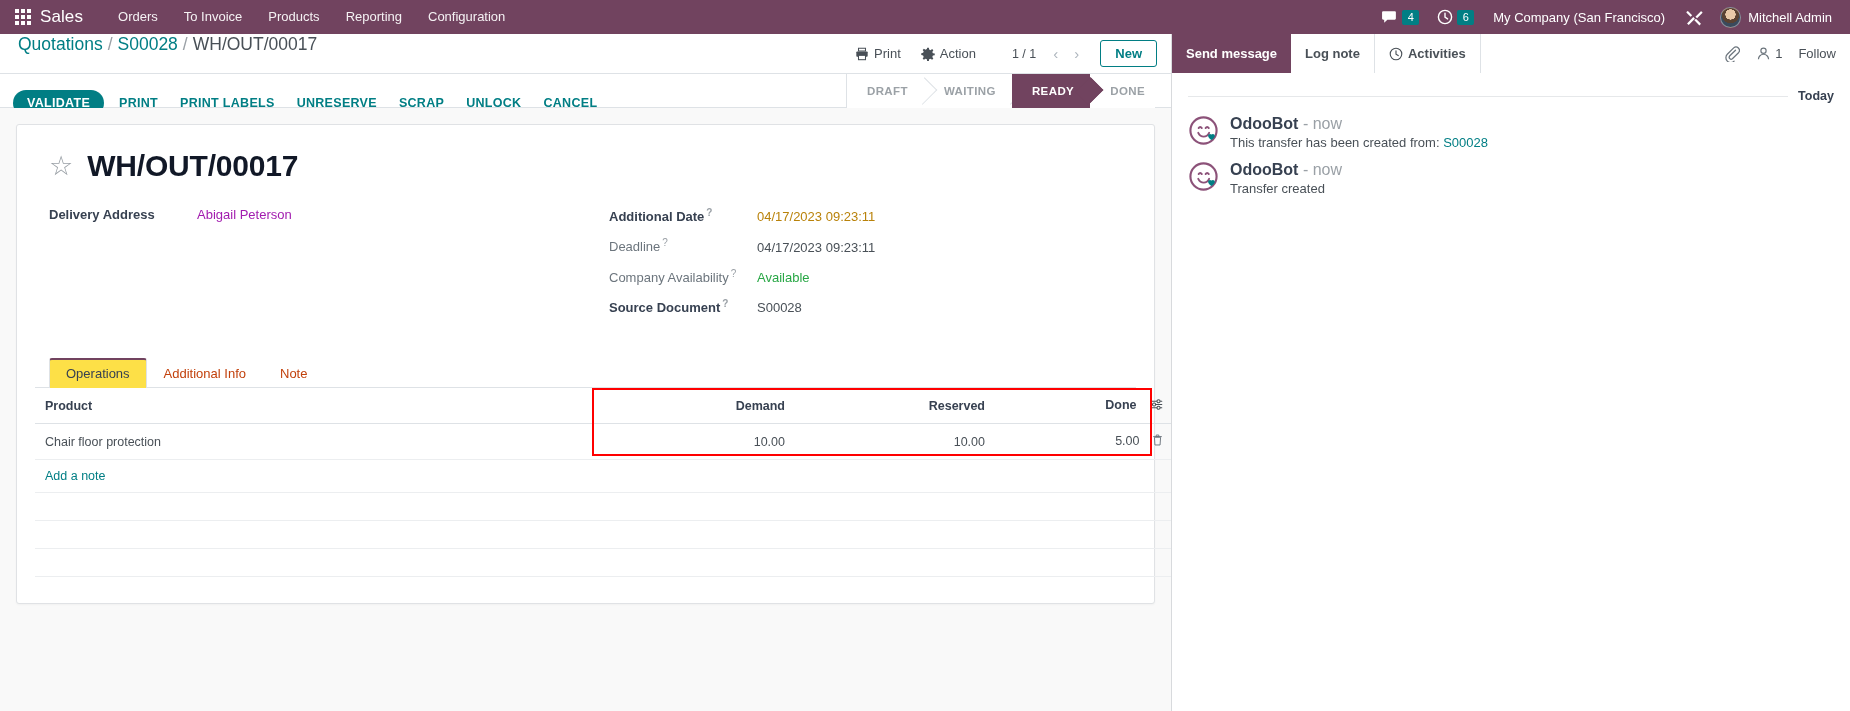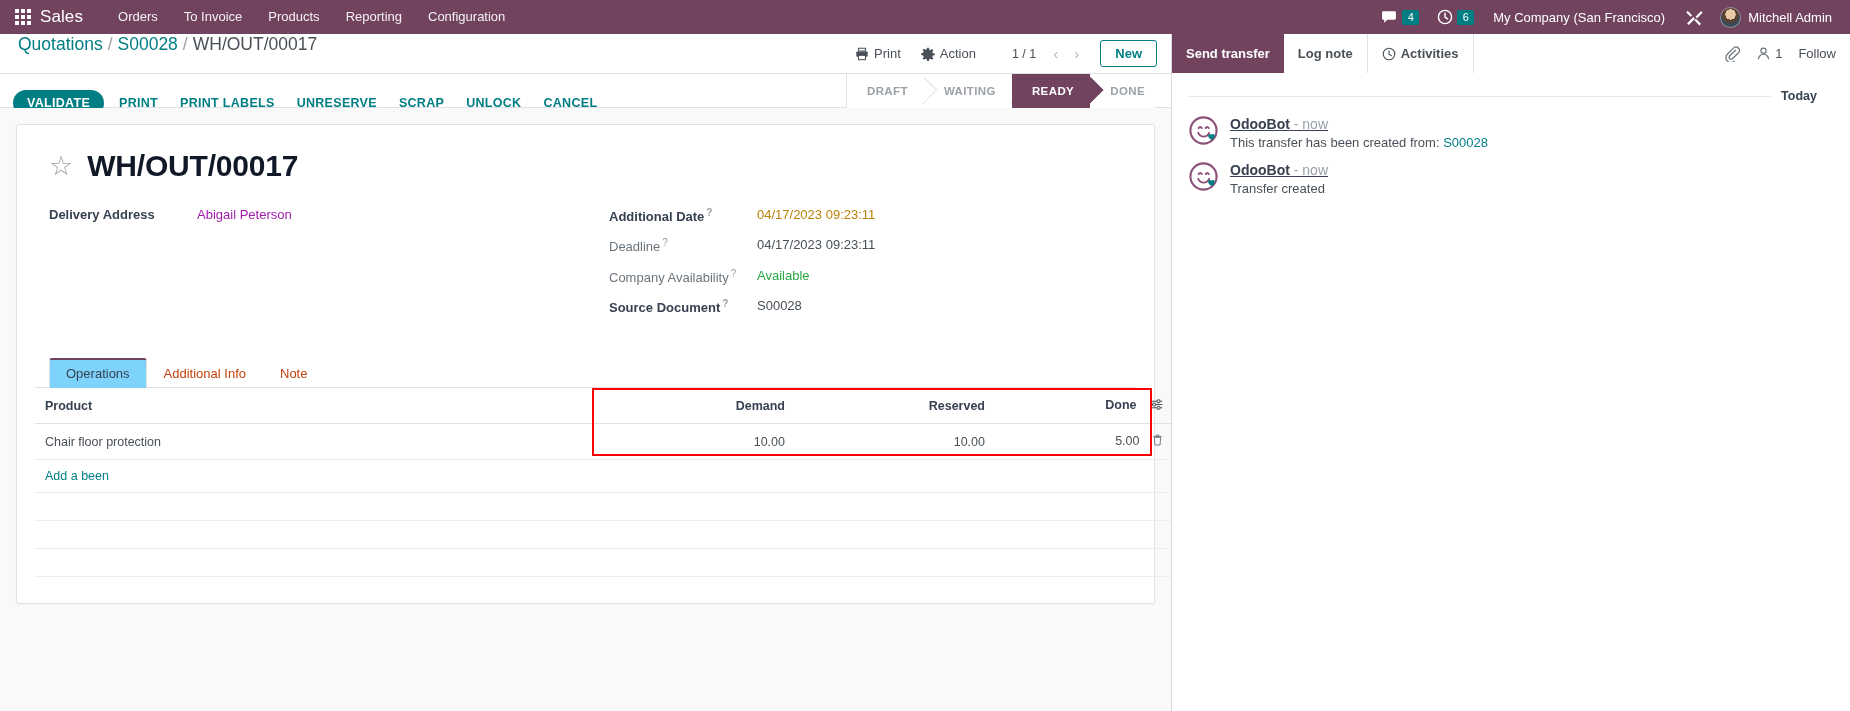--- a/index.html
+++ b/index.html
@@ -301,21 +301,21 @@
 
   .fields-grid {
     display: flex;
     margin-top: 24px;
     padding-left: 14px;
   }
   .col-left  { width: 560px; }
   .col-right { flex: 1; }
   .f-row {
     display: flex;
-    align-items: flex-start;
+    align-items: flex-end;
     margin-bottom: 13px;
     font-size: 13px;
   }
   .f-label {
     width: 148px;
     color: #6c757d;
     flex-shrink: 0;
     white-space: nowrap;
   }
   .f-label.bold { color: #374151; font-weight: 700; }
@@ -345,21 +345,21 @@
     color: #c2410c;
     cursor: pointer;
     border: 1px solid transparent;
     border-bottom: none;
     margin-bottom: -1px;
     background: transparent;
     white-space: nowrap;
   }
   .nb-tab.active {
     color: #374151;
-    background: #7dd3fc;
+    background: #fde047;
     border-color: #dee2e6;
     border-top: 2px solid #71435f;
     border-radius: 3px 3px 0 0;
     padding-top: 6px;
   }
 
   
   .tbl {
     width: 100%;
     border-collapse: collapse;
@@ -453,41 +453,41 @@
 
   .chatter-body {
     flex: 1;
     padding: 10px 16px 0 16px;
     overflow: hidden;
   }
   .day-sep {
     display: flex;
     align-items: center;
     gap: 10px;
-    margin: 6px 17px 12px 0;
+    margin: 6px 0 12px 0;
   }
   .day-sep .line { flex: 1; height: 1px; background: #e6e8ea; }
   .day-sep .lbl {
     font-size: 12.5px;
     font-weight: 700;
     color: #374151;
     white-space: nowrap;
   }
   .msg {
     display: flex;
     gap: 11px;
     margin-bottom: 10px;
   }
   .bot-avatar {
     width: 31px; height: 31px;
     flex-shrink: 0;
     position: relative;
   }
   .msg-body { padding-top: 1px; }
-  .msg-head { font-size: 14px; line-height: 16px; text-decoration: underline; }
+  .msg-head { font-size: 16px; line-height: 16px; }
   .msg-author { font-weight: 700; color: #374151; }
   .msg-time { color: #9aa0a6; }
   .msg-text { font-size: 13px; color: #495057; margin-top: 2px; line-height: 17px; }
   .msg-link { color: #017e84; cursor: pointer; }
 </style>
 </head>
 <body>
 
 <div class="navbar">
   <div class="apps-grid">
@@ -675,21 +675,21 @@
                   <span>5.00</span>
                   <span class="trash-ic">
                     <svg width="11" height="12" viewBox="0 0 12 14">
                       <path d="M1 3h10M4.5 1.2h3V3h-3zM2.4 3.8h7.2l-.6 9H3z" fill="none" stroke="#6c757d" stroke-width="1.1"></path>
                     </svg>
                   </span>
                 </td>
               </tr>
               <tr class="addline-row">
                 <td colspan="4">
-                  <span class="addline">Add a been</span>
+                  <span class="addline">Add a note</span>
                 </td>
               </tr>
               <tr class="empty-row">
                   <td colspan="4"></td>
                 </tr>
               <tr class="empty-row">
                   <td colspan="4"></td>
                 </tr>
               <tr class="empty-row">
                   <td colspan="4"></td>
@@ -700,21 +700,21 @@
 
         <div class="hl-box" style="left:575px; top:263px; width:560px; height:68px;"></div>
       </div>
     </div>
   </div>
 
   <div class="right-pane">
 
     <div class="chatter-top">
       <div class="ch-actions">
-        <button class="ch-btn active">Send transfer</button>
+        <button class="ch-btn active">Send message</button>
         <button class="ch-btn">Log note</button>
         <button class="ch-btn bordered">
           <svg width="14" height="14" viewBox="0 0 16 16">
             <circle cx="8" cy="8" r="6.6" fill="none" stroke="#495057" stroke-width="1.3"></circle>
             <path d="M8 4.4V8.2l2.5 1.6" stroke="#495057" stroke-width="1.3" fill="none" stroke-linecap="round"></path>
           </svg>
           <span>Activities</span>
         </button>
       </div>
 

